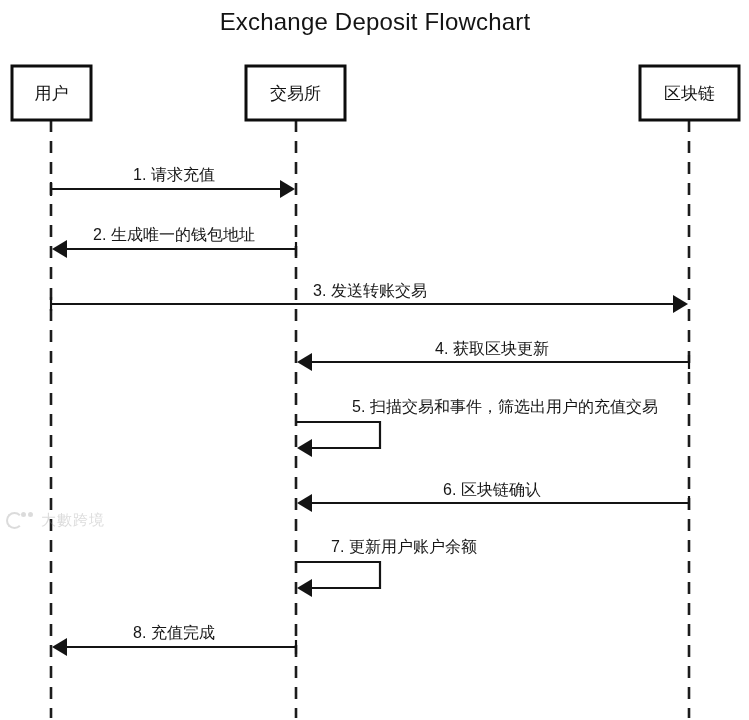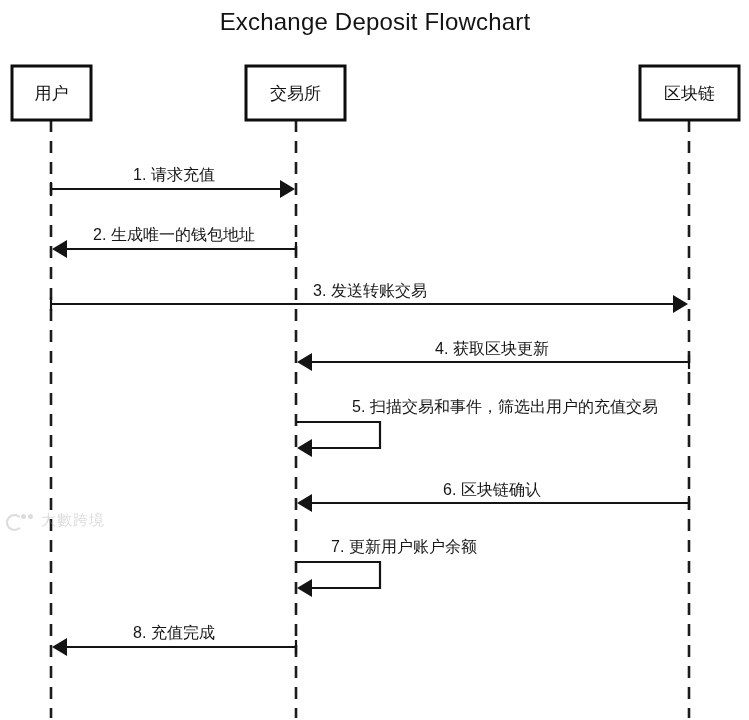--- a/index.html
+++ b/index.html
@@ -65,21 +65,21 @@
   }
   .arrow-head {
     fill: #141414;
     stroke: none;
   }
   .watermark {
     position: absolute;
     left: 6px;
     bottom: 6px;
     display: flex;
-    align-items: flex-end;
+    align-items: flex-start;
     gap: 5px;
     opacity: 0.30;
     pointer-events: none;
   }
   .watermark-mark {
     width: 30px;
     height: 17px;
     position: relative;
   }
   .wm-c {

